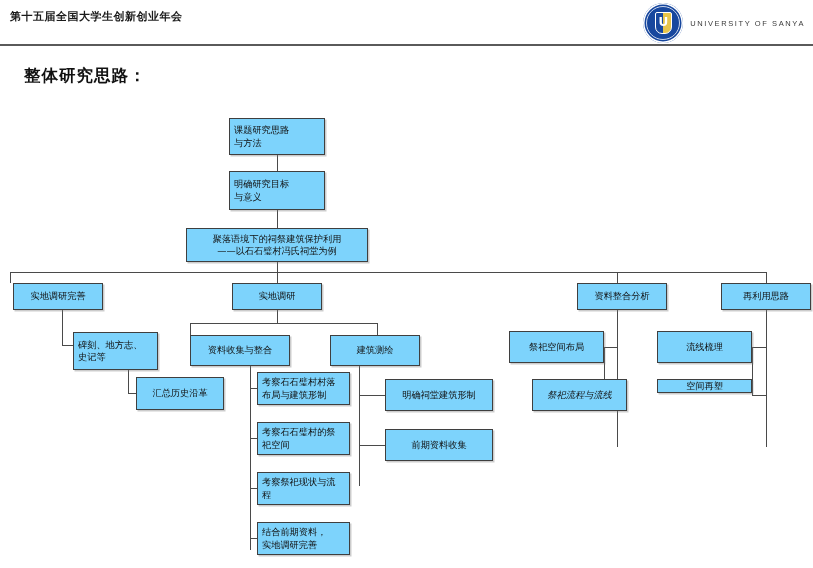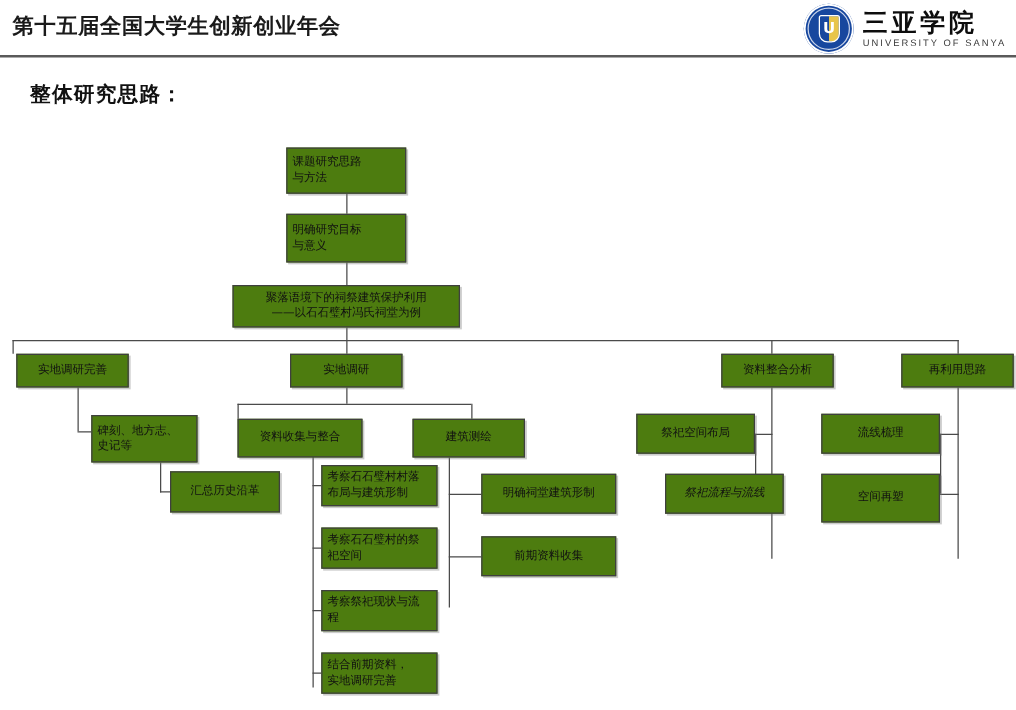--- a/index.html
+++ b/index.html
@@ -9,21 +9,21 @@
     font-family:"DejaVu Sans","Liberation Sans",sans-serif;
     overflow:hidden;
     position:relative;
   }
   
   #header{
     position:absolute;left:0;top:0;width:813px;height:47px;
   }
   #header-title{
     position:absolute;left:10px;top:9px;
-    font-size:17px;font-weight:bold;color:#1a1a1a;
+    font-size:11px;font-weight:bold;color:#1a1a1a;
     letter-spacing:0.5px;
     white-space:nowrap;
   }
   #header-rule{
     position:absolute;left:0;top:44px;width:813px;height:2px;
     background:#5a5a5a;
   }
   
   #logo{
     position:absolute;right:8px;top:2px;height:42px;
@@ -69,21 +69,21 @@
     font-size:16.5px;font-weight:bold;color:#111;
     letter-spacing:1px;
   }
   
   #chart{
     position:absolute;left:0;top:100px;width:813px;height:468px;
   }
   .node{
     position:absolute;
     box-sizing:border-box;
-    background:#4d7c0f;
+    background:#7dd3fc;
     border:1.1px solid #3f3f3f;
     box-shadow:1.5px 1.5px 0 rgba(120,120,120,0.38);
     display:flex;
     align-items:center;
     color:#111111;
     font-size:9.2px;
     line-height:12.5px;
     font-family:"DejaVu Sans","Liberation Sans",sans-serif;
   }
   .node.center{justify-content:center;text-align:center;}
@@ -98,21 +98,20 @@
 <body>
 
 <div id="header">
   <div id="header-title">第十五届全国大学生创新创业年会</div>
 
   <div id="logo">
     <div id="logo-crest">
       <div id="logo-shield"></div>
     </div>
     <div id="logo-text">
-      <div id="logo-cn">三亚学院</div>
       <div id="logo-en">UNIVERSITY OF SANYA</div>
     </div>
   </div>
 
   <div id="header-rule"></div>
 </div>
 
 <div id="section-title">整体研究思路：</div>
 
 <div id="chart">
@@ -243,17 +242,17 @@
   </div>
 
   <div class="node center" style="left:532px;top:279px;width:95px;height:32px;font-style:italic;">
     <span class="txt">祭祀流程与流线</span>
   </div>
 
   <div class="node center" style="left:657px;top:231px;width:95px;height:32px;">
     <span class="txt">流线梳理</span>
   </div>
 
-  <div class="node center" style="left:657px;top:279px;width:95px;height:39px;">
+  <div class="node center" style="left:657px;top:279px;width:95px;height:14px;">
     <span class="txt">空间再塑</span>
   </div>
 
 </div>
 
 </body></html>

